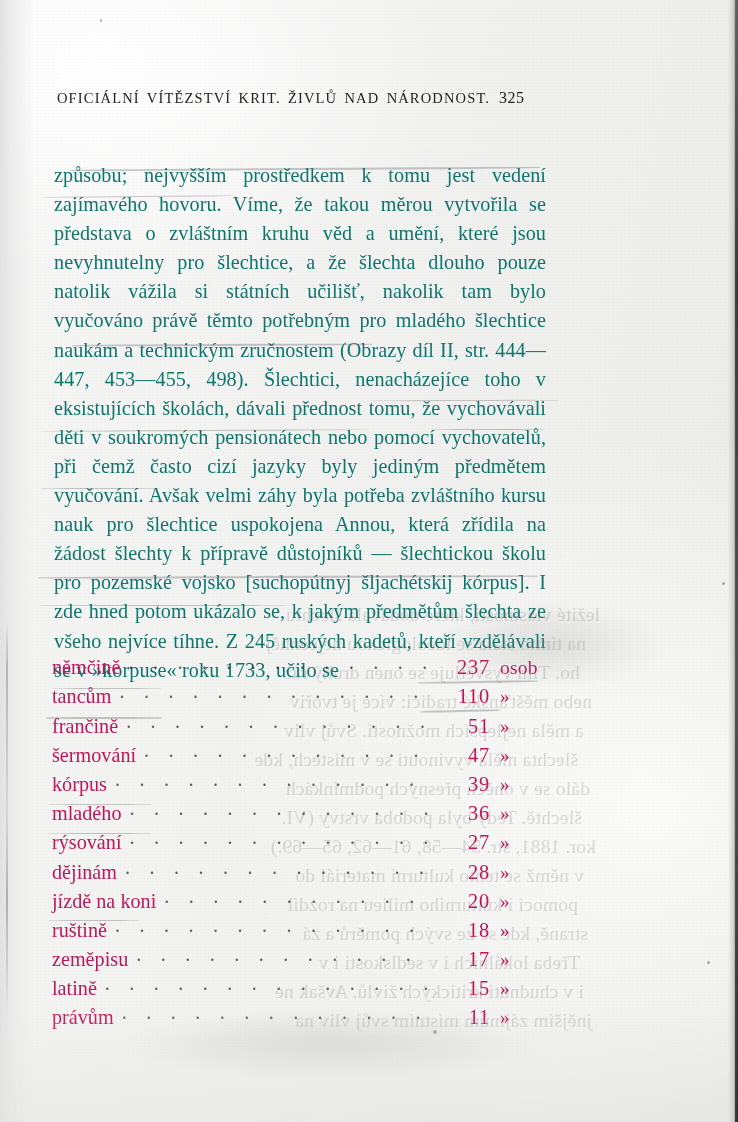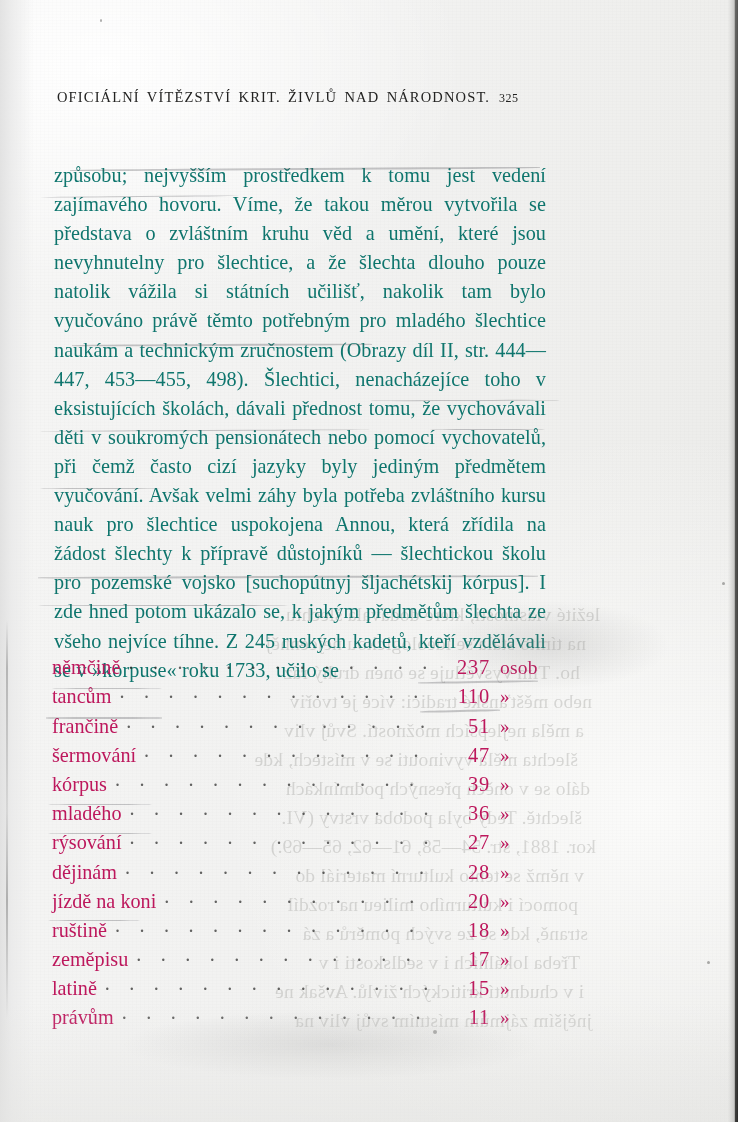--- a/index.html
+++ b/index.html
@@ -95,21 +95,21 @@
     left: 57px;
     top: 89px;
     width: 560px;
     font-size: 14.5px;
     letter-spacing: 1.15px;
     word-spacing: 2.5px;
     color: #232322;
     white-space: nowrap;
   }
   .running-head .folio {
-    font-size: 12px;
+    font-size: 16px;
     letter-spacing: .4px;
     margin-left: 9px;
   }
 
   .body-block {
     position: absolute;
     left: 38px;
     top: 145px;
     width: 524px;
   }

